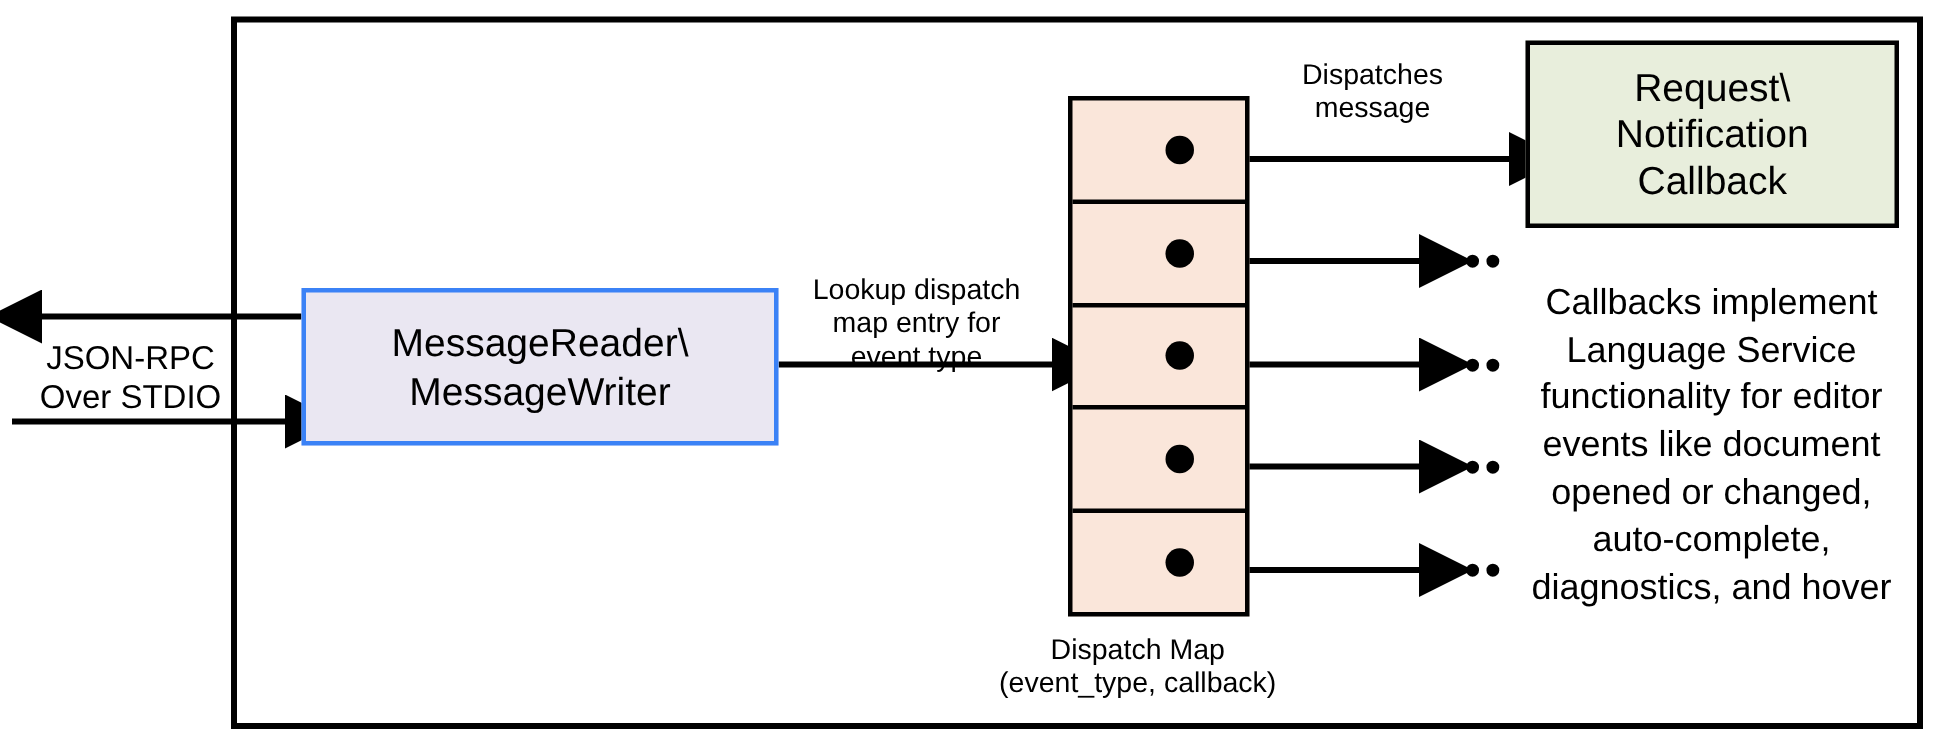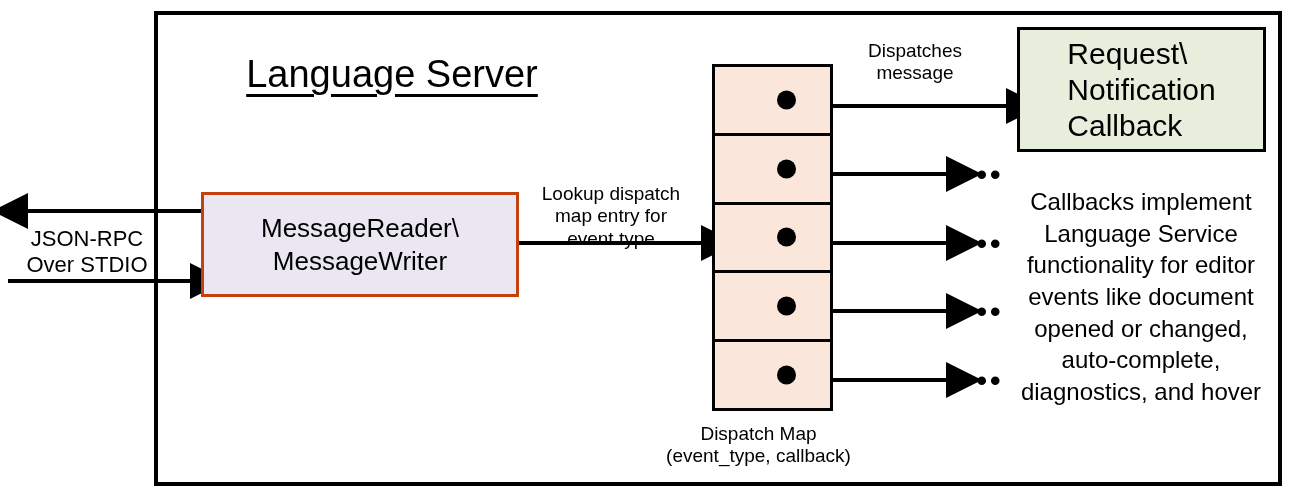--- a/index.html
+++ b/index.html
@@ -55,21 +55,21 @@
     text-decoration-thickness: 3px;
   }
 
   
   #reader-writer-box {
     position: absolute;
     left: 201px;
     top: 192px;
     width: 318px;
     height: 105px;
-    border: 3px solid #c2410c;
+    border: 3px solid #3b82f6;
     box-sizing: border-box;
     background: #eae7f2;
     display: flex;
     align-items: center;
     justify-content: center;
   }
   #reader-writer-box .label {
     font-size: 26px;
     text-align: center;
     line-height: 1.25;
@@ -151,22 +151,22 @@
     width: 249px;
     height: 125px;
     border: 3px solid #000;
     box-sizing: border-box;
     background: #e8eedc;
     display: flex;
     align-items: center;
     justify-content: center;
   }
   #callback-box .label {
-    font-size: 30px;
-    text-align: left;
+    font-size: 26px;
+    text-align: center;
     line-height: 1.2;
     white-space: pre-line;
   }
   #callback-desc {
     left: 1006px;
     top: 186px;
     width: 270px;
     font-size: 24px;
     line-height: 1.32;
   }
@@ -221,21 +221,20 @@
       <line x1="780" y1="311" x2="950" y2="311" stroke="#000" stroke-width="4" marker-end="url(#arrowhead)"></line>
     </g>
 
     <g>
       <line x1="780" y1="380" x2="950" y2="380" stroke="#000" stroke-width="4" marker-end="url(#arrowhead)"></line>
     </g>
   </svg>
 
   <div id="server-boundary"></div>
 
-  <div class="txt" id="server-title">Language Server</div>
 
   <div class="txt italic" id="json-rpc-label">JSON-RPC
 Over STDIO</div>
 
   <div id="reader-writer-box">
     <div class="label">MessageReader\
 MessageWriter</div>
   </div>
 
   <div class="txt italic" id="lookup-label">Lookup dispatch

